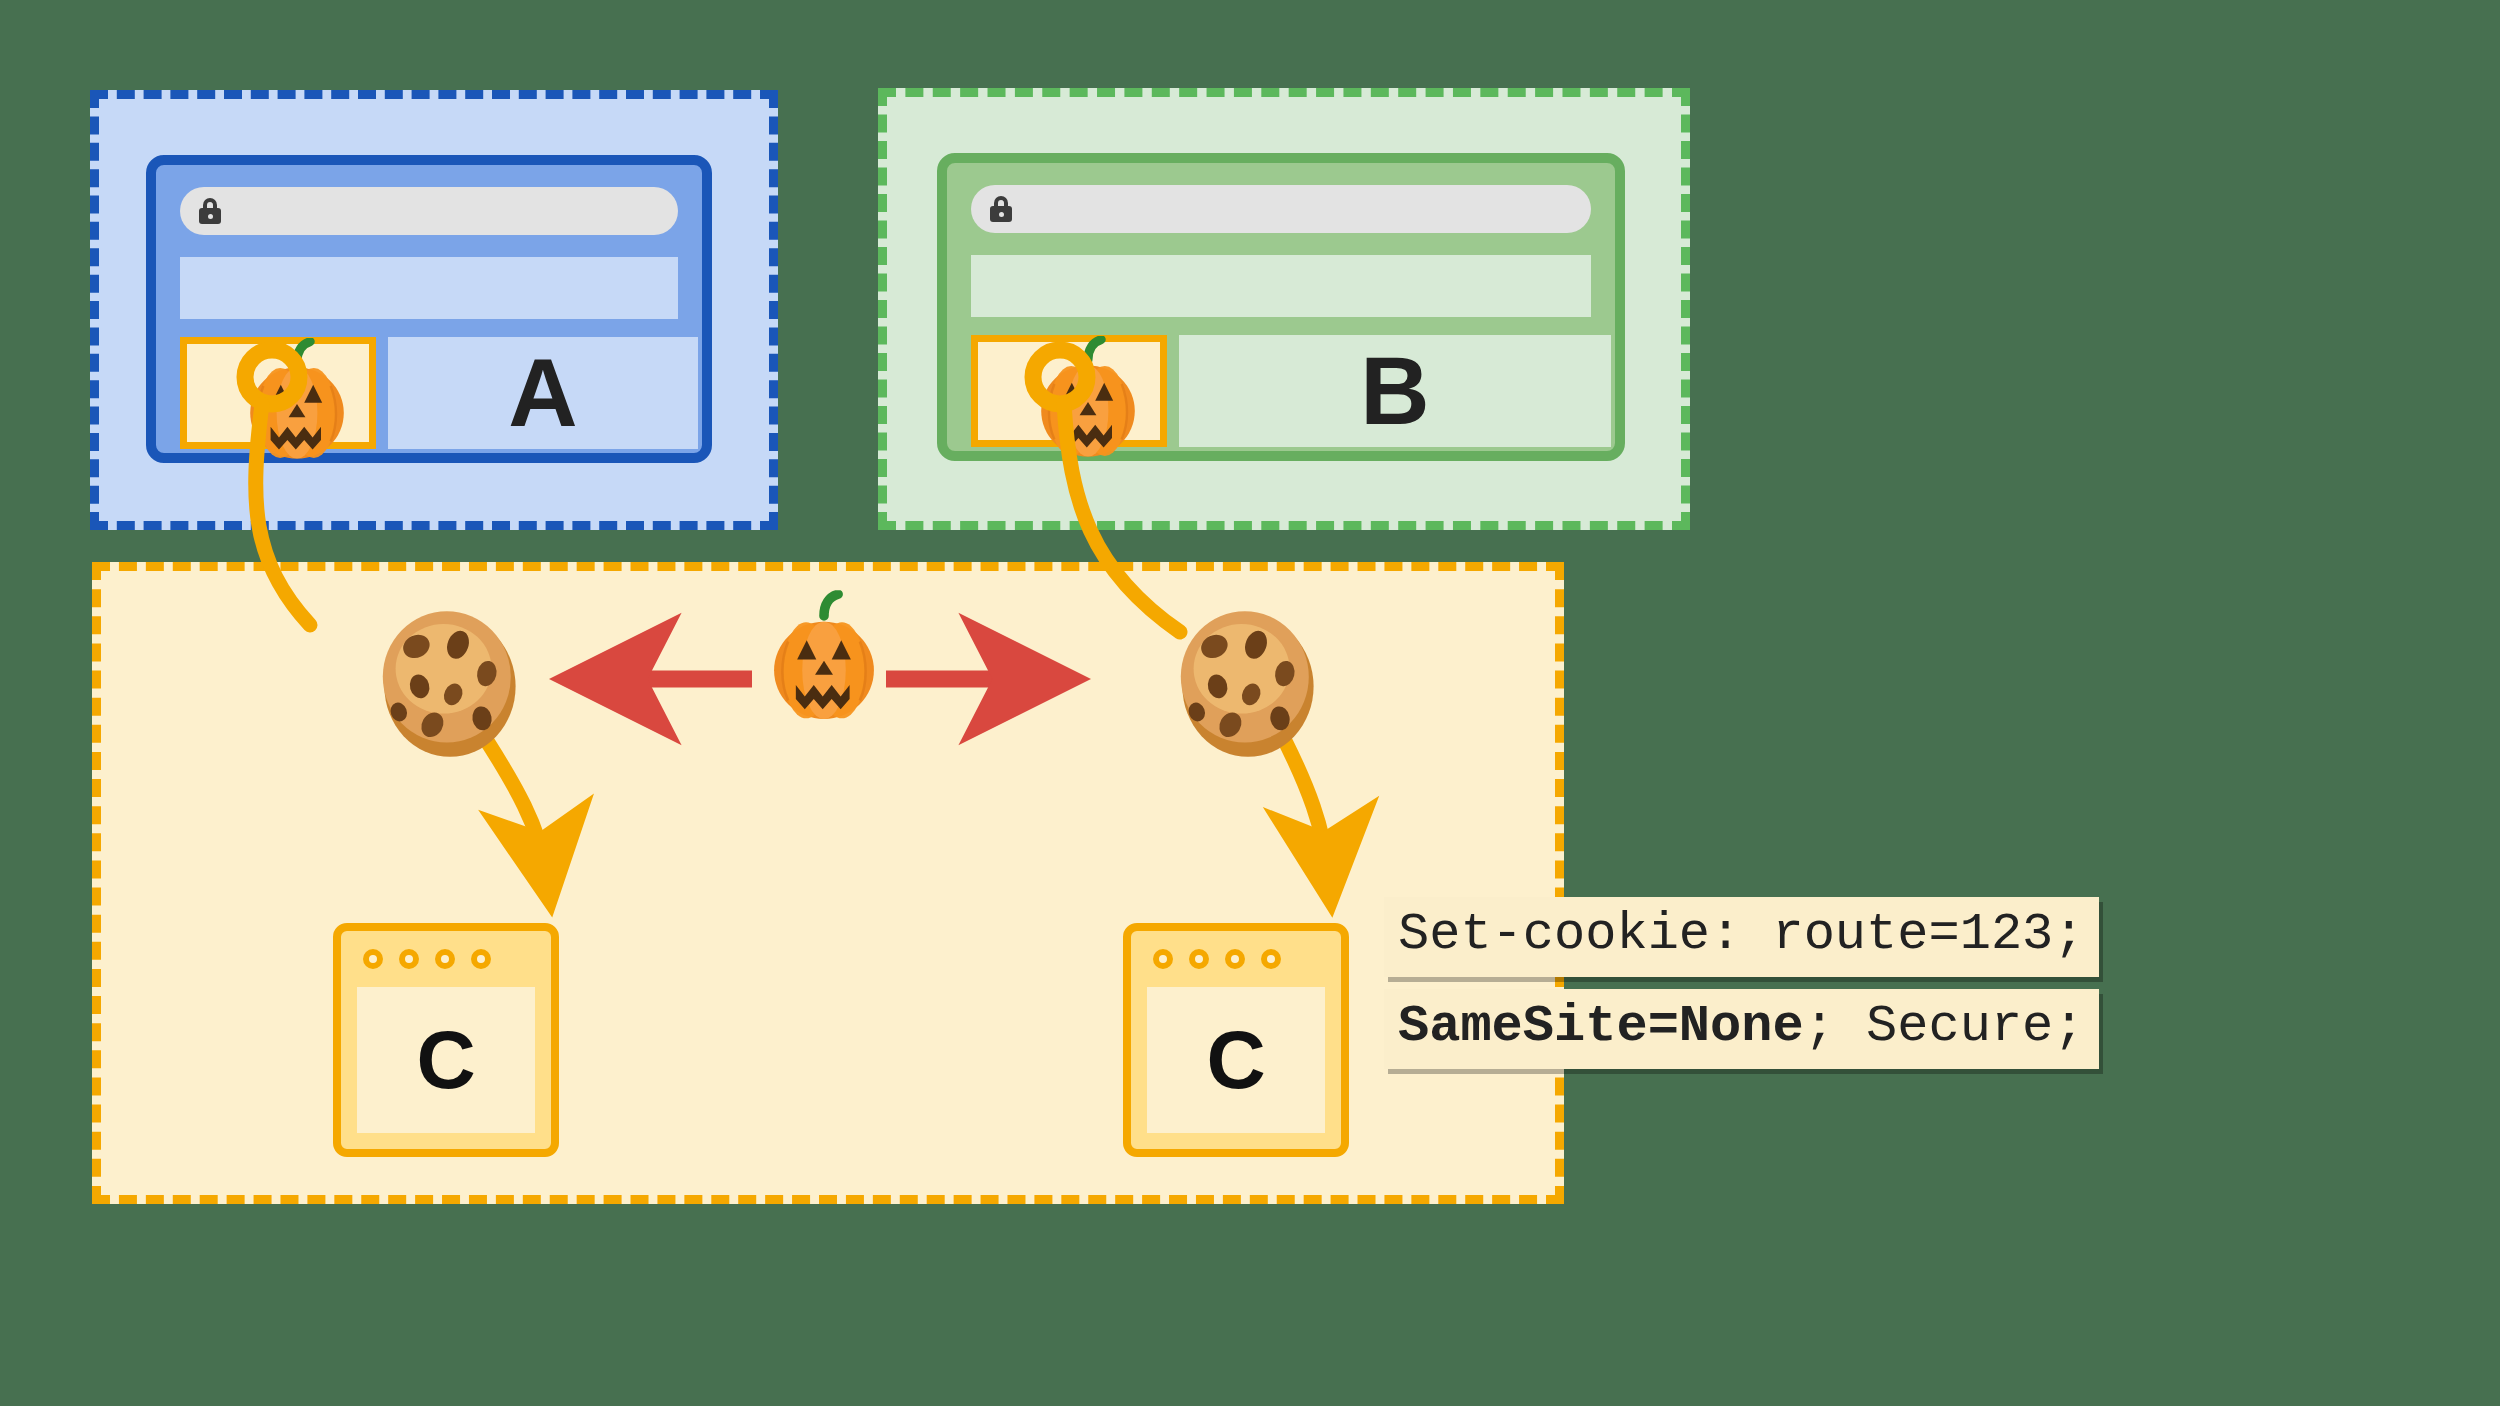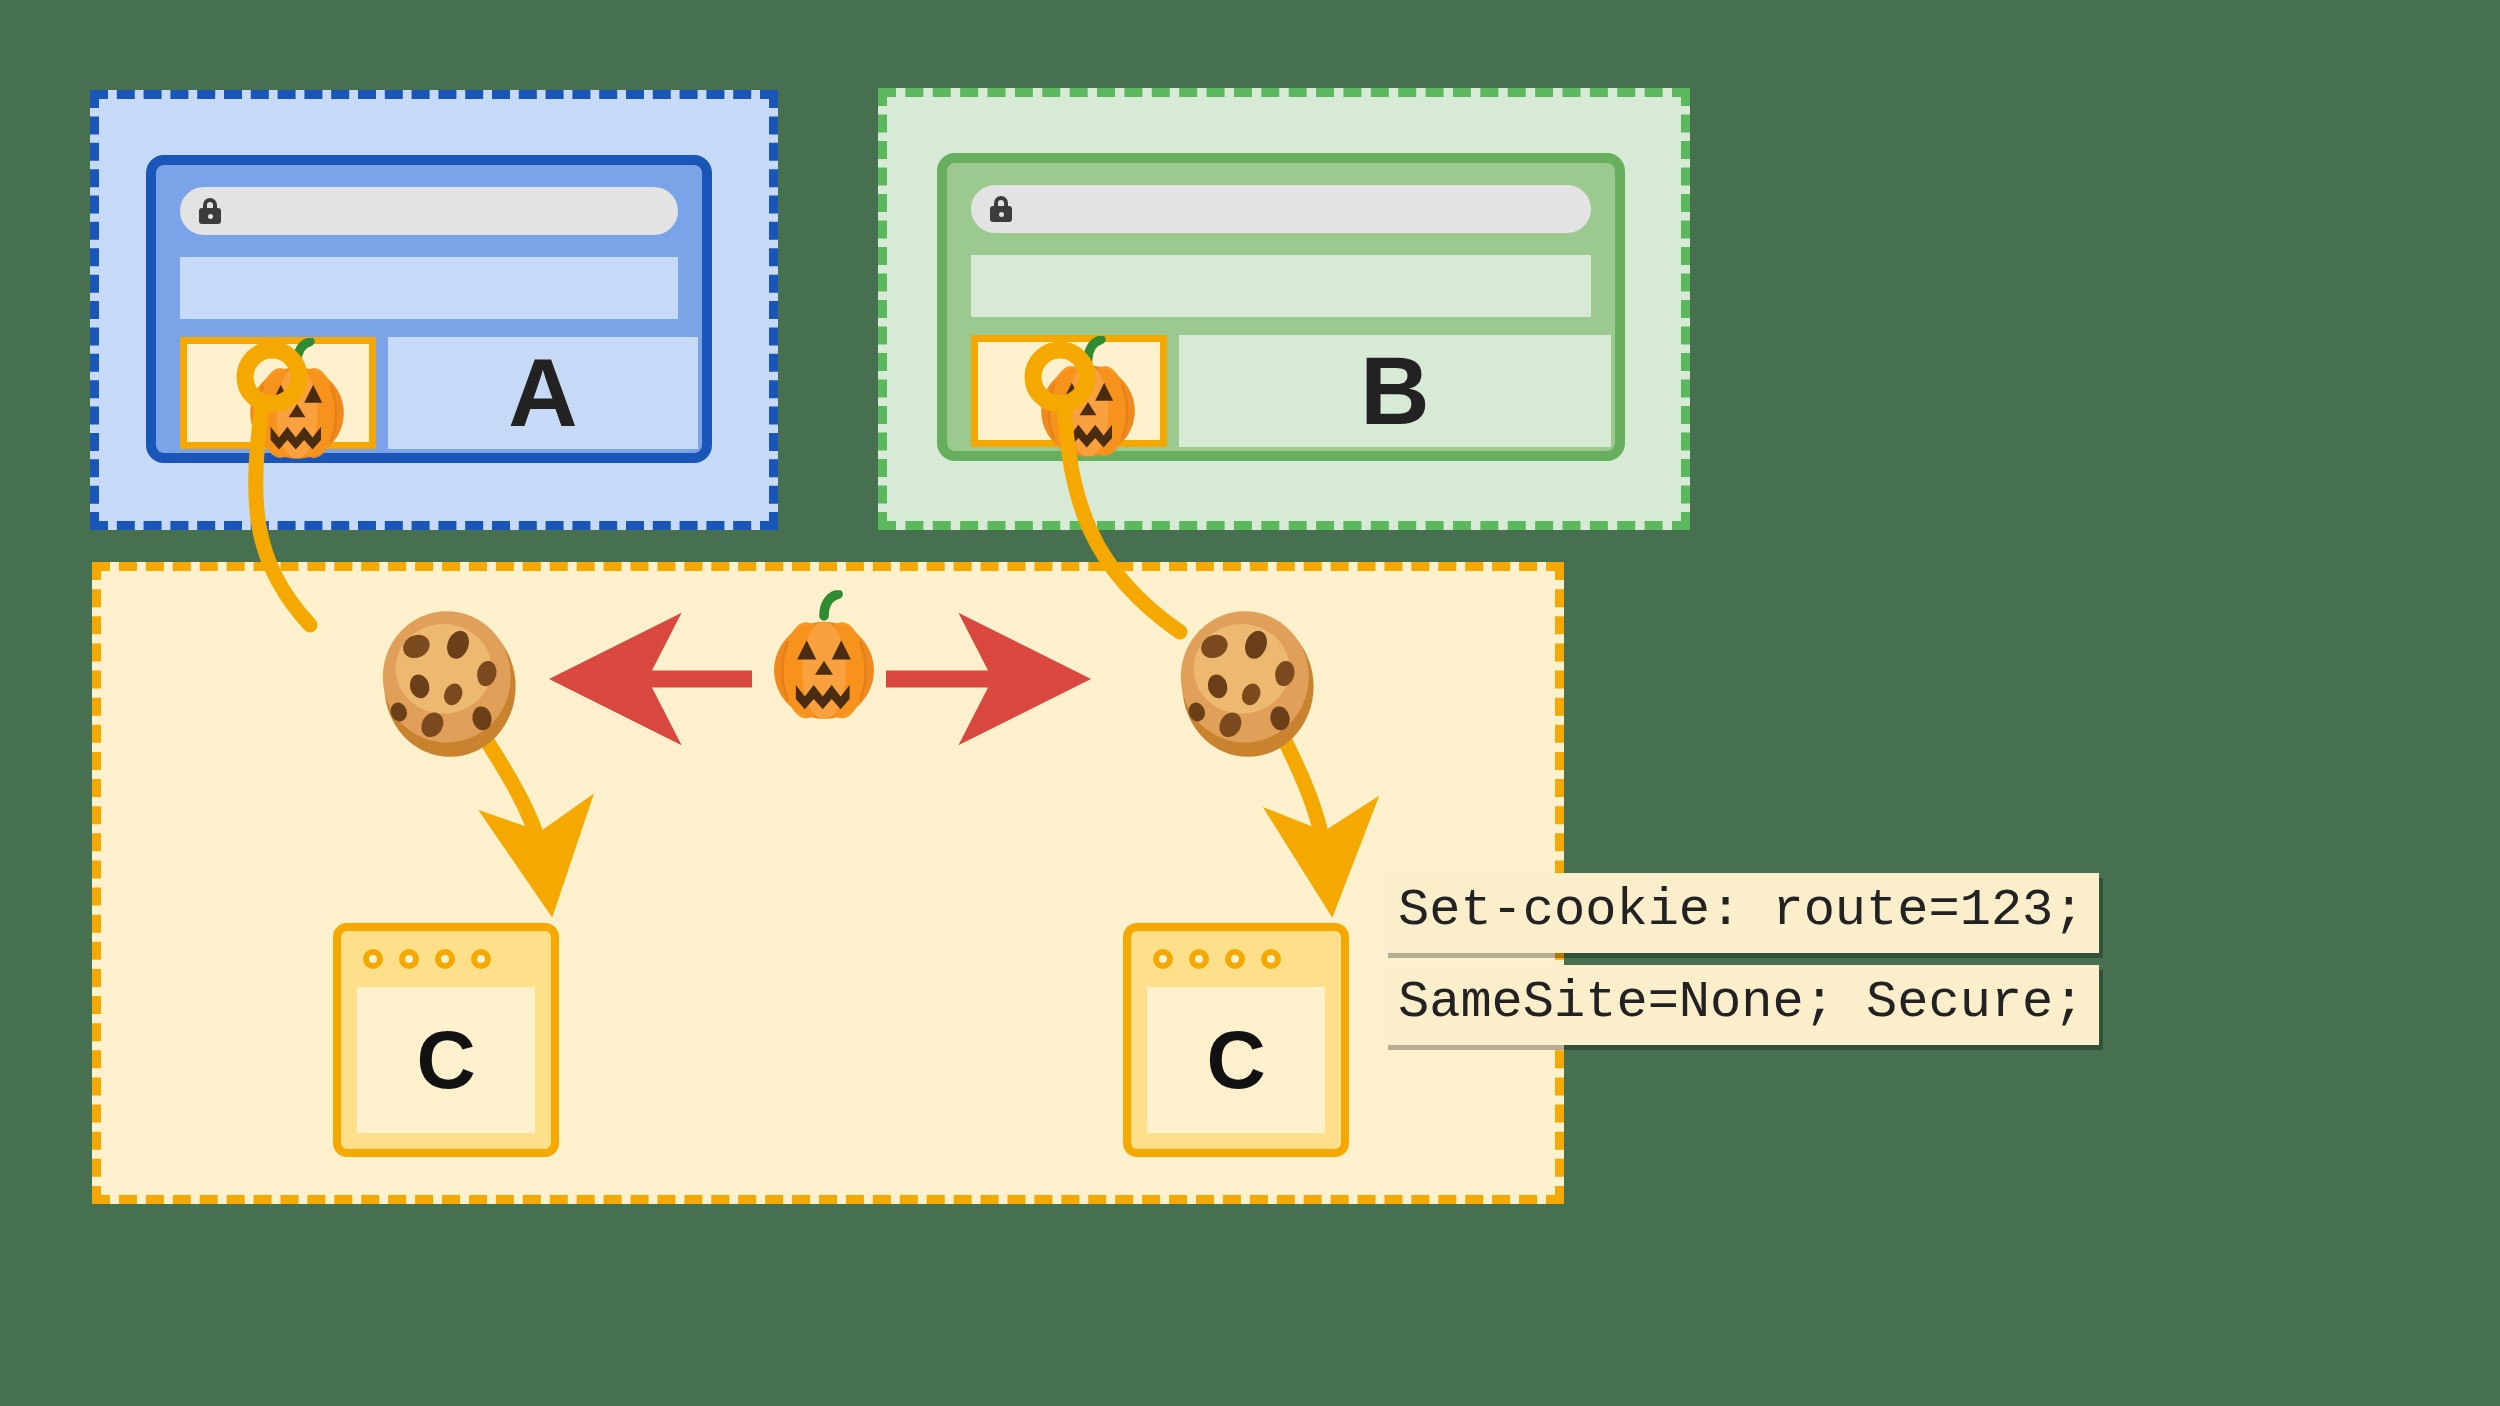--- a/index.html
+++ b/index.html
@@ -55,21 +55,21 @@
   .server .dot{position:absolute;top:18px;width:20px;height:20px;border-radius:50%;background:#fdf0cd;border:6px solid #f5a800;box-sizing:border-box;}
   .server .screen{position:absolute;left:16px;right:16px;top:56px;bottom:16px;background:#fdf0cd;display:flex;align-items:center;justify-content:center;}
   .server .screen span{font-size:82px;font-weight:700;color:#111;line-height:1;font-family:"Liberation Sans",sans-serif;}
 
   
   .codewrap{position:absolute;}
   .codeline{background:#fbeecb;color:#222;font-family:"Liberation Mono",monospace;
             font-size:52px;line-height:1;padding:12px 14px 16px 14px;white-space:pre;
             box-shadow:4px 5px 0 rgba(0,0,0,0.28);width:max-content;}
   .codeline + .codeline{margin-top:12px;}
-  .codeline b{font-weight:400;}
+  .codeline b{font-weight:700;}
 
   
   #wires{position:absolute;left:0;top:0;width:2500px;height:1406px;pointer-events:none;}
 </style>
 </head>
 <body>
 
 <div id="stage">
 
   <svg width="0" height="0" style="position:absolute">
@@ -220,18 +220,18 @@
         <use href="#sym-pumpkin"></use>
       </svg>
   </div>
 
   <div class="cookie" style="left:1168px;top:600px;width:160px;height:160px;">
     <svg viewBox="0 0 200 200">
         <use href="#sym-cookie"></use>
       </svg>
   </div>
 
-  <div class="codewrap" style="left:1384px;top:873px;">
+  <div class="codewrap" style="left:1384px;top:897px;">
     <div class="codeline">Set-cookie: route=123;</div>
     <div class="codeline"><b>SameSite=None</b><span>; Secure;</span></div>
   </div>
 
 </div>
 
 </body></html>

